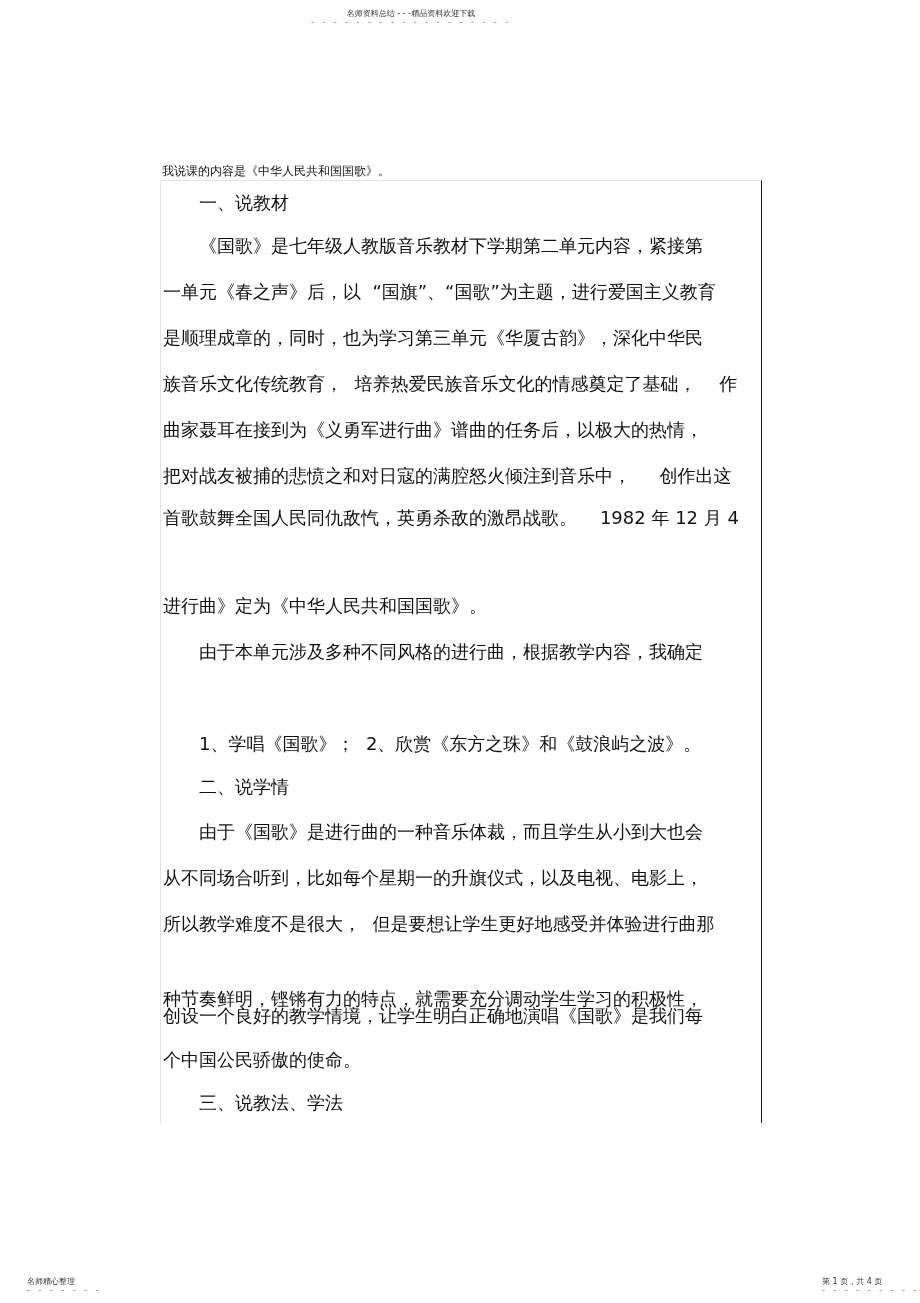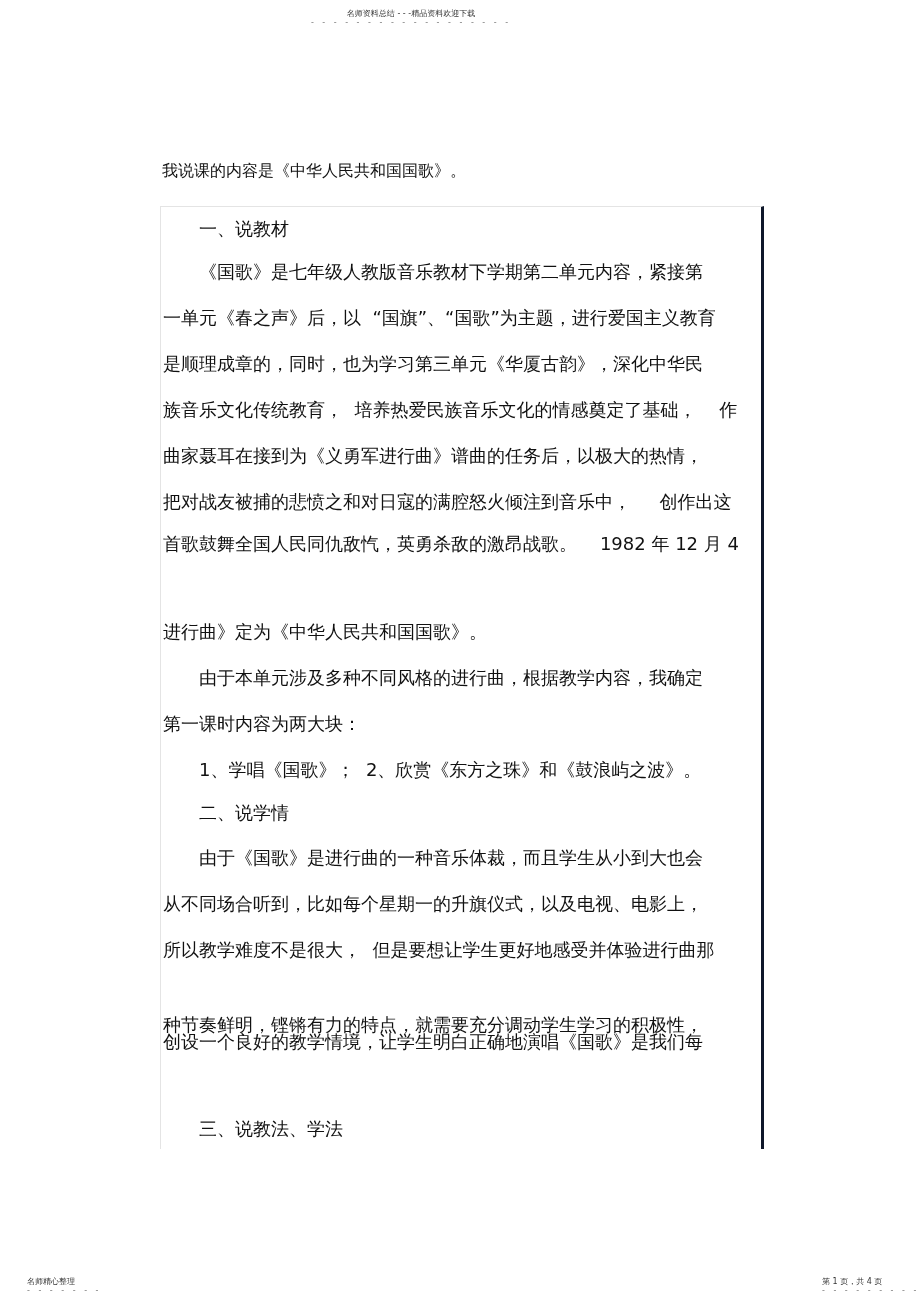--- a/index.html
+++ b/index.html
@@ -3,23 +3,23 @@
 <meta charset="utf-8">
 <style>
   html, body { margin: 0; padding: 0; background: #ffffff; }
   body { width: 920px; height: 1303px; position: relative; overflow: hidden;
          font-family: "DejaVu Sans", sans-serif; color: #111; }
   .hdr { position: absolute; top: 8px; left: 0; width: 822px; text-align: center;
          font-size: 8px; color: #333; }
   .dots { font-size: 8px; color: #777; letter-spacing: 3px; line-height: 8px; }
   .footer-left { position: absolute; left: 27px; top: 1276px; font-size: 8px; color: #333; }
   .footer-right { position: absolute; left: 822px; top: 1276px; font-size: 8px; color: #333; }
-  .intro { position: absolute; left: 162px; top: 157px; font-size: 16px; line-height: 28px; }
-  .box { position: absolute; left: 160px; top: 206px; width: 600px; height: 942px;
-         border-left: 1px solid #e4e4e4; border-right: 3px solid #0f172a; border-top: 1px solid #e4e4e4; }
+  .intro { position: absolute; left: 162px; top: 157px; font-size: 12px; line-height: 28px; }
+  .box { position: absolute; left: 160px; top: 180px; width: 600px; height: 942px;
+         border-left: 1px solid #e4e4e4; border-right: 1px solid #0f172a; border-top: 1px solid #e4e4e4; }
   .line { position: absolute; left: 2px; font-size: 18px; white-space: pre; line-height: 28px; }
   .ind { left: 38px; }
 </style>
 </head>
 <body>
 
 <div class="hdr">
   <div>名师资料总结 - - -精品资料欢迎下载</div>
   <div class="dots">- - - - - - - - - - - - - - - - - -</div>
 </div>
@@ -30,28 +30,28 @@
     <div class="line ind" style="top: 8px;">一、说教材</div>
     <div class="line ind" style="top: 51px;">《国歌》是七年级人教版音乐教材下学期第二单元内容，紧接第</div>
     <div class="line" style="top: 97px;">一单元《春之声》后，以  “国旗”、“国歌”为主题，进行爱国主义教育</div>
     <div class="line" style="top: 143px;">是顺理成章的，同时，也为学习第三单元《华厦古韵》，深化中华民</div>
     <div class="line" style="top: 189px;">族音乐文化传统教育，  培养热爱民族音乐文化的情感奠定了基础，    作</div>
     <div class="line" style="top: 235px;">曲家聂耳在接到为《义勇军进行曲》谱曲的任务后，以极大的热情，</div>
     <div class="line" style="top: 281px; text-align: right;">把对战友被捕的悲愤之和对日寇的满腔怒火倾注到音乐中，     创作出这</div>
     <div class="line" style="top: 323px;">首歌鼓舞全国人民同仇敌忾，英勇杀敌的激昂战歌。    1982 年 12 月 4</div>
     <div class="line" style="top: 411px;">进行曲》定为《中华人民共和国国歌》。</div>
     <div class="line ind" style="top: 457px;">由于本单元涉及多种不同风格的进行曲，根据教学内容，我确定</div>
-    <div class="line" style="top: 503px;">第一课时内容为两大块：</div>
     <div class="line ind" style="top: 549px;">1、学唱《国歌》；  2、欣赏《东方之珠》和《鼓浪屿之波》。</div>
     <div class="line ind" style="top: 592px;">二、说学情</div>
     <div class="line ind" style="top: 637px;">由于《国歌》是进行曲的一种音乐体裁，而且学生从小到大也会</div>
     <div class="line" style="top: 683px;">从不同场合听到，比如每个星期一的升旗仪式，以及电视、电影上，</div>
     <div class="line" style="top: 729px;">所以教学难度不是很大，  但是要想让学生更好地感受并体验进行曲那</div>
     <div class="line" style="top: 775px; margin-top: 29px;">种节奏鲜明，铿锵有力的特点，就需要充分调动学生学习的积极性，</div>
     <div class="line" style="top: 821px;">创设一个良好的教学情境，让学生明白正确地演唱《国歌》是我们每</div>
+    <div class="line" style="top: 865px;">个中国公民骄傲的使命。</div>
     <div class="line ind" style="top: 908px;">三、说教法、学法</div>
   </div>
 
 <div class="footer-left">
   <div>名师精心整理</div>
   <div class="dots">- - - - - - -</div>
 </div>
 <div class="footer-right">
   <div>第 1 页，共 4 页</div>
   <div class="dots">- - - - - - - - -</div>

